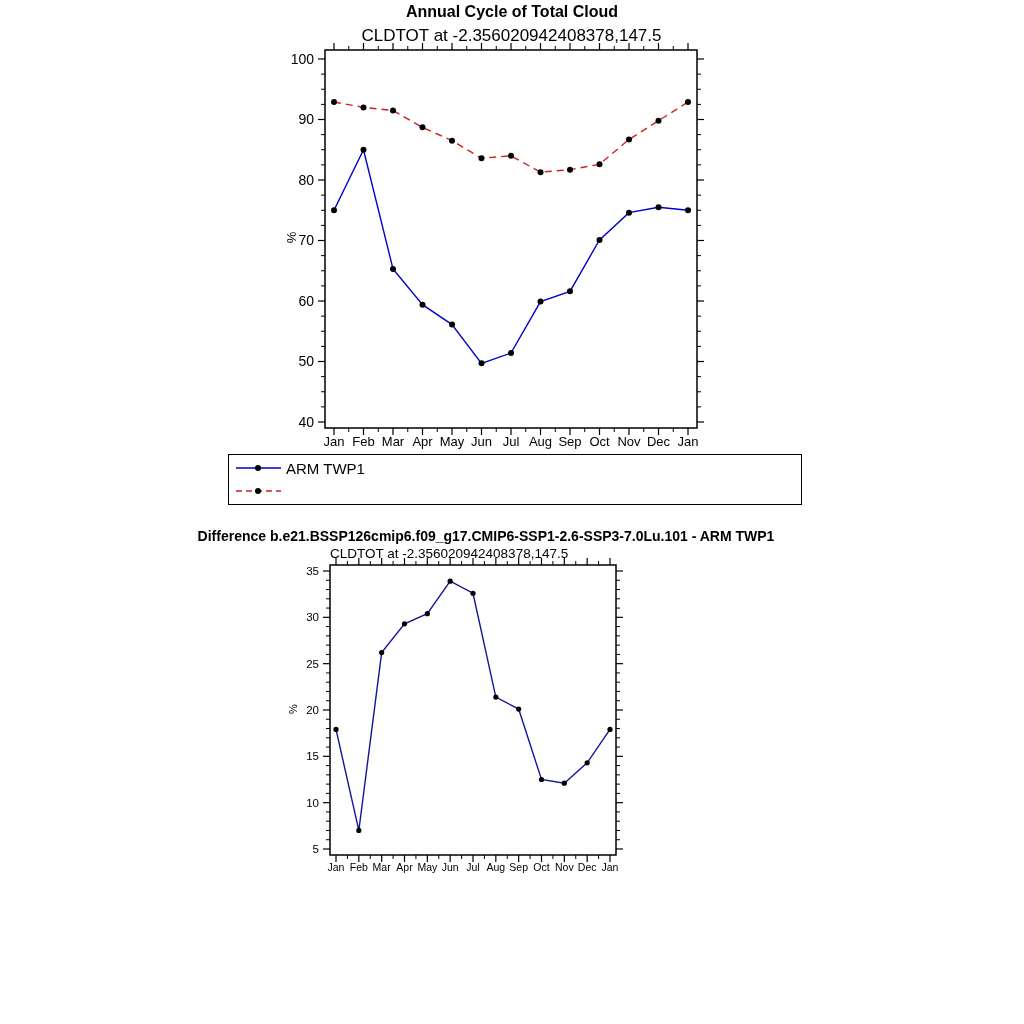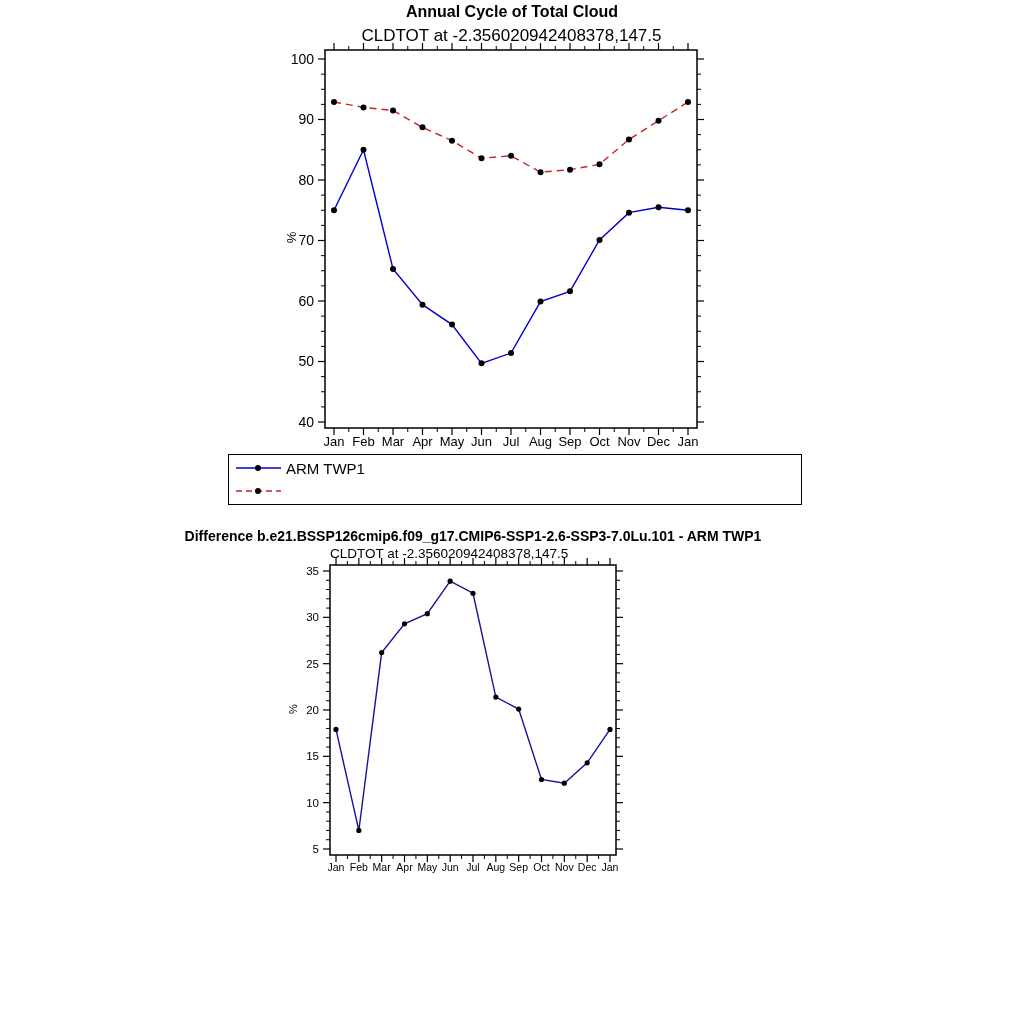--- a/index.html
+++ b/index.html
@@ -4,21 +4,21 @@
 <style>
   * { margin: 0; padding: 0; box-sizing: border-box; }
   html, body { width: 1024px; height: 1024px; background: #ffffff; }
   body { font-family: "Liberation Sans", sans-serif; color: #000; }
   .page { position: relative; width: 1024px; height: 1024px; background: #fff; overflow: hidden; }
   svg.canvas { position: absolute; left: 0; top: 0; }
   svg text { font-family: "Liberation Sans", sans-serif; fill: #000; }
   .t1 { position: absolute; top: 3px; left: 0; width: 1024px; text-align: center;
         font-weight: bold; font-size: 16px; }
   .s1 { position: absolute; top: 26px; left: 325px; width: 373px; text-align: center; font-size: 17px; }
-  .t2 { position: absolute; top: 528px; left: 150px; width: 646px; text-align: center;
+  .t2 { position: absolute; top: 528px; left: 163px; width: 646px; text-align: center;
         font-weight: bold; font-size: 14px; }
   .s2 { position: absolute; top: 546px; left: 330px; width: 300px; text-align: left; font-size: 13.5px; }
   .ylab { position: absolute; transform: rotate(-90deg); }
   .y1 { left: 286px; top: 230px; font-size: 13px; }
   .y2 { left: 288px; top: 703px; font-size: 11px; }
   .legend { position: absolute; left: 228px; top: 454px; width: 574px; height: 51px;
             border: 1px solid #000; background: #fff; display: flex; flex-direction: column;
             justify-content: center; padding: 2px 6px; gap: 1px; }
   .legend-row { display: flex; align-items: center; gap: 3px; height: 23px; }
   .legend-row span { font-size: 15px; white-space: nowrap; }

